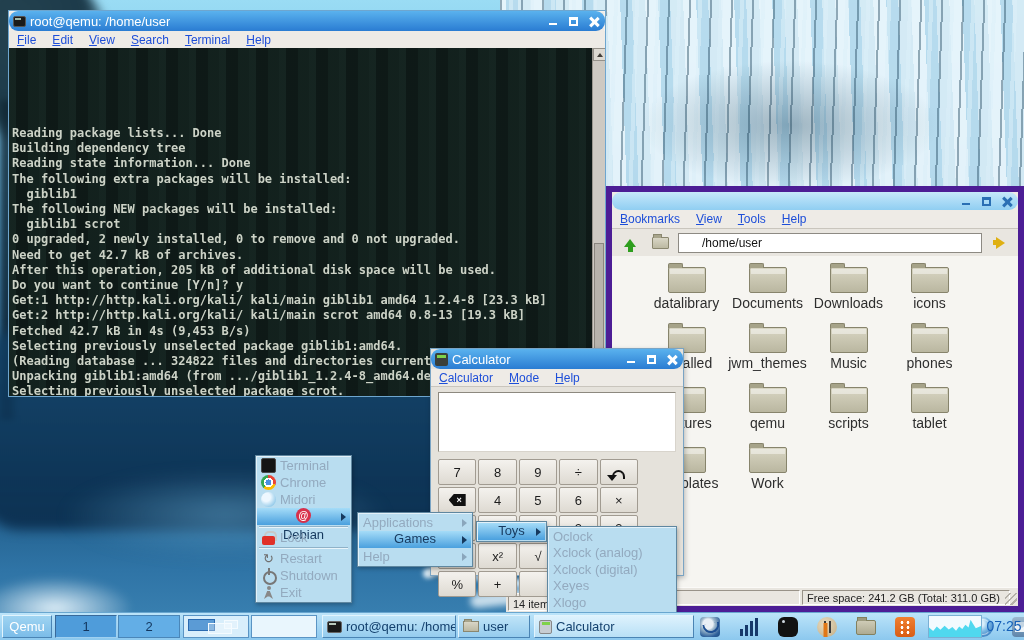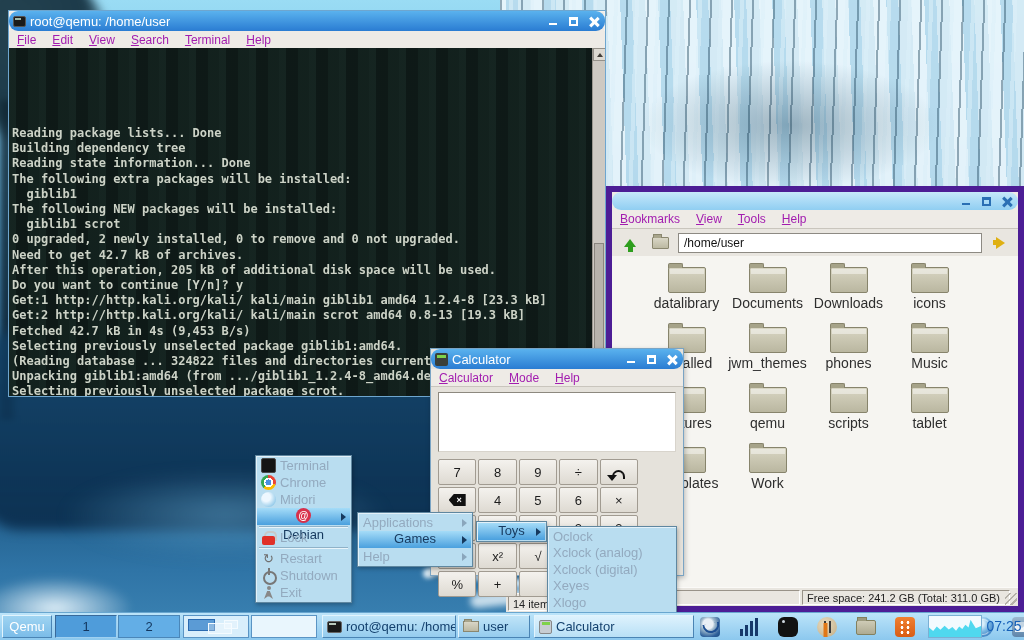--- a/index.html
+++ b/index.html
@@ -43,21 +43,21 @@
   .win-btns { position:absolute; right:6px; top:0; bottom:0; display:flex; align-items:center; gap:9px; }
   .wbtn { width:11px; height:11px; position:relative; cursor:default; }
   .wbtn.min::after { content:""; position:absolute; left:1px; right:2px; bottom:2px; height:2px; background:#fff; }
   .wbtn.max::after { content:""; position:absolute; inset:1px; border:2px solid #fff; border-top-width:3px; }
   .wbtn.close::before,.wbtn.close::after { content:""; position:absolute; left:5px; top:0; width:2.5px; height:12px; background:#fff; }
   .wbtn.close::before { transform:rotate(45deg); } .wbtn.close::after { transform:rotate(-45deg); }
   .inactive .wbtn.min::after,.inactive .wbtn.max::after { background:#2a6fb4; border-color:#2a6fb4; }
   .inactive .wbtn.max::after { background:transparent; }
   .inactive .wbtn.close::before,.inactive .wbtn.close::after { background:#2a6fb4; }
   .menubar { background:#eeebe6; border-bottom:1px solid #c9c5bd; display:flex; align-items:center;
-    font-size:12px; color:#a21caf; }
+    font-size:12px; color:#1d4ed8; }
   .menubar .mitem { padding:2px 8px; cursor:default; }
   .mn { display:inline-block; }
   .mn::first-letter { text-decoration:underline; }
 
   
   #terminal { position:absolute; left:8px; top:10px; width:598px; height:387px; z-index:20;
     border:1px solid #6ea6cf; box-shadow:0 0 0 1px rgba(255,255,255,.35) inset; background:#eeebe6; }
   .term-icon { width:13px; height:11px; background:#1a1a1a; border:1px solid #555; border-radius:2px; position:relative; }
   .term-icon::after { content:""; position:absolute; left:1px; top:1px; width:6px; height:2px; background:#9fb8a8; }
   #term-body { position:absolute; left:0; right:0; top:37px; bottom:0; background:#111e1b; overflow:hidden; }
@@ -75,21 +75,21 @@
 
   
   #fm { position:absolute; left:606px; top:186px; width:418px; height:426px; z-index:10;
     border:6px solid #4c1d95; background:#eeebe6; }
   #fm .toolbar { height:28px; background:#e9e6e0; border-bottom:1px solid #c9c5bd; display:flex; align-items:center; gap:6px; padding:0 6px; }
   .tb-btn { width:24px; height:22px; display:flex; align-items:center; justify-content:center; border:1px solid transparent; border-radius:2px; }
   .up-arrow { width:0; height:0; border-left:6px solid transparent; border-right:6px solid transparent; border-bottom:8px solid #2e9e1e; position:relative; }
   .up-arrow::after { content:""; position:absolute; left:-2.5px; top:8px; width:5px; height:5px; background:#2e9e1e; }
   .mini-folder { width:17px; height:12px; background:linear-gradient(#d9d6c6,#bcb9a2); border:1px solid #8a876f; border-radius:1px; position:relative; }
   .mini-folder::before { content:""; position:absolute; top:-4px; left:0; width:7px; height:3px; background:#a8a58c; border:1px solid #8a876f; border-bottom:none; }
-  .path-entry { flex:1; height:20px; border:1px solid #8d8a83; background:#fff; font-size:12px; padding:0 5px; color:#111;
+  .path-entry { flex:1; height:20px; border:1px solid #8d8a83; background:#fff; font-size:12px; padding:0 23px; color:#111;
     font-family:"Liberation Sans", sans-serif; }
   .go-arrow { width:0; height:0; border-top:6px solid transparent; border-bottom:6px solid transparent; border-left:9px solid #dfb012; position:relative; }
   .go-arrow::after { content:""; position:absolute; left:-12px; top:-2.5px; width:5px; height:5px; background:#dfb012; }
   #fm-files { position:absolute; left:0; right:0; top:64px; bottom:19px; background:#f6f5f1; overflow:hidden;
     display:flex; flex-wrap:wrap; align-content:flex-start; padding:6px 0 0 34px; }
   .fcell { width:81px; height:60px; text-align:center; }
   .folder-ic { width:38px; height:26px; margin:5px auto 2px auto; position:relative;
     background:linear-gradient(180deg,#d8d5c3,#bab7a0); border:1px solid #87846c; border-radius:2px; }
   .folder-ic::before { content:""; position:absolute; top:-5px; left:-1px; width:13px; height:4px;
     background:#a6a389; border:1px solid #87846c; border-bottom:none; border-radius:2px 2px 0 0; }
@@ -294,26 +294,26 @@
           <div class="flabel">installed</div>
         </div>
 
         <div class="fcell">
           <div class="folder-ic"></div>
           <div class="flabel">jwm_themes</div>
         </div>
 
         <div class="fcell">
           <div class="folder-ic"></div>
+          <div class="flabel">Music</div>
+        </div>
+
+        <div class="fcell">
+          <div class="folder-ic"></div>
           <div class="flabel">phones</div>
-        </div>
-
-        <div class="fcell">
-          <div class="folder-ic"></div>
-          <div class="flabel">Music</div>
         </div>
 
         <div class="fcell">
           <div class="folder-ic"></div>
           <div class="flabel">Pictures</div>
         </div>
 
         <div class="fcell">
           <div class="folder-ic"></div>
           <div class="flabel">qemu</div>

